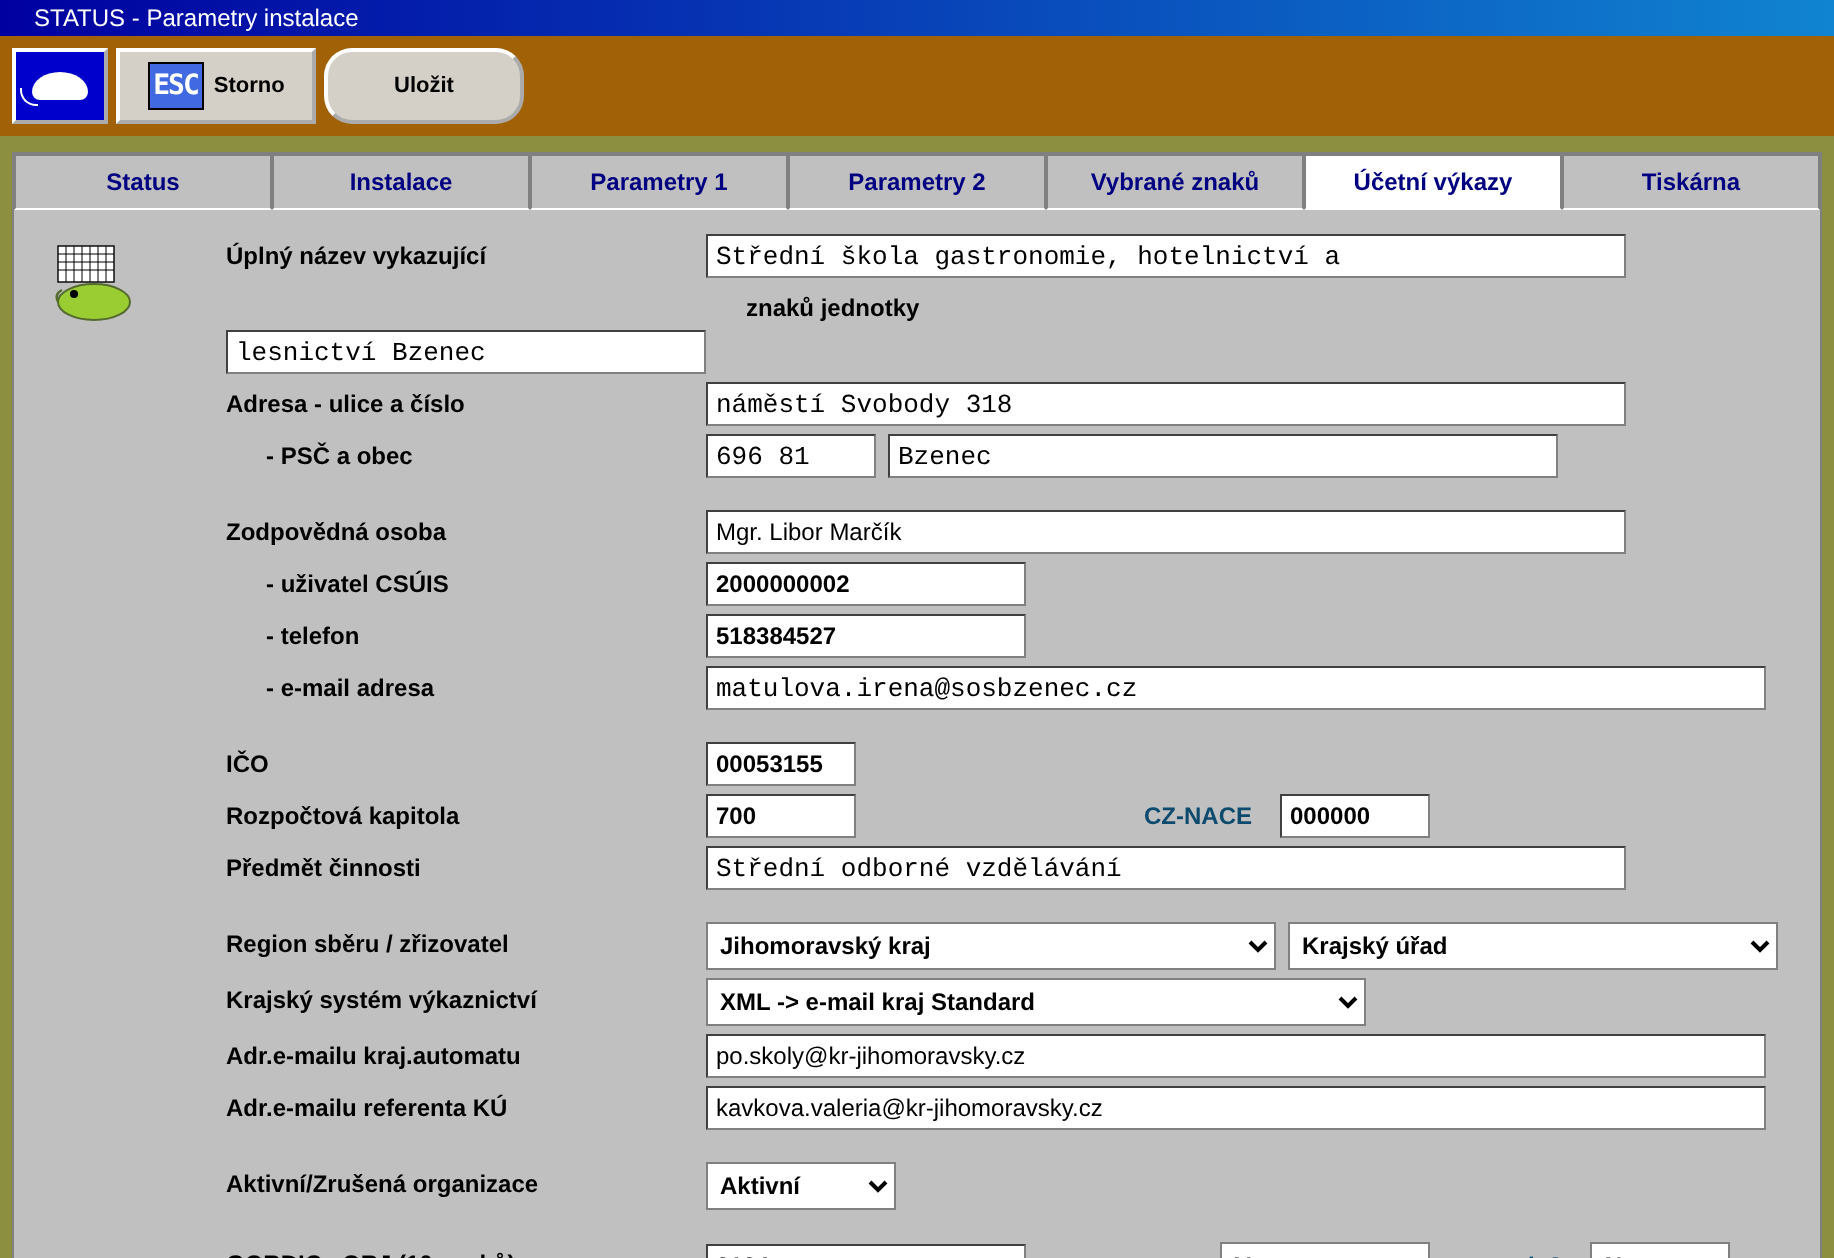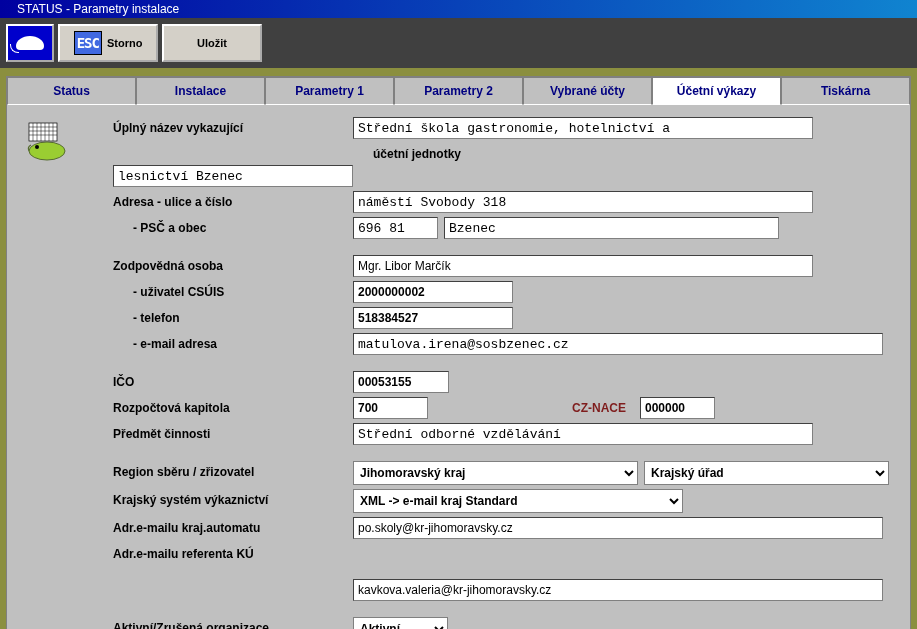--- a/index.html
+++ b/index.html
@@ -15,40 +15,40 @@
       background: linear-gradient(to right, #0000a0, #1084d0);
       color: #fff;
       font-size: 12px;
       font-weight: normal;
       padding: 2px 17px;
       height: 18px;
       display: flex;
       align-items: center;
     }
     .toolbar {
-      background: #404040;
+      background: #a16207;
       padding: 6px;
       display: flex;
       gap: 4px;
       align-items: center;
     }
     .tool-btn {
       background: #d4d0c8;
       border: 2px outset #fff;
       height: 38px;
       display: flex;
       align-items: center;
       justify-content: center;
       cursor: pointer;
       font-size: 11px;
       font-weight: bold;
     }
     .tool-btn.icon-only { width: 48px; background: #0000cc;}
     .tool-btn.esc { width: 100px; gap: 5px; }
-    .tool-btn.save { width: 100px; }
+    .tool-btn.save { width: 100px; border-radius: 14px; }
     .esc-icon {
       background: #4169e1;
       color: #fff;
       font-weight: bold;
       font-family: monospace;
       padding: 3px 2px;
       font-size: 14px;
       letter-spacing: -1px;
       border: 1px solid #000;
     }
@@ -137,21 +137,21 @@
       font-weight: bold;
       background: #fff;
       border: 1px solid #808080;
       height: 24px;
       padding: 2px 2px;
     }
     .spacer { height: 8px; grid-column: 1 / -1; }
     .inline-label {
       font-size: 12px;
       font-weight: bold;
-      color: #7f1d1d;
+      color: #0c4a6e;
       padding: 0 8px;
     }
   </style>
 </head>
 <body>
 
 <div class="titlebar">
   <span>STATUS - Parametry instalace</span>
 </div>
 
@@ -167,21 +167,21 @@
     <span>Uložit</span>
   </div>
 </div>
 
 <div class="workspace">
   <div class="tabs">
     <div class="tab">Status</div>
     <div class="tab">Instalace</div>
     <div class="tab">Parametry 1</div>
     <div class="tab">Parametry 2</div>
-    <div class="tab">Vybrané účty</div>
+    <div class="tab">Vybrané znaků</div>
     <div class="tab active">Účetní výkazy</div>
     <div class="tab">Tiskárna</div>
   </div>
 
   <div class="form-area">
 
     <div class="side-icon">
       <svg width="50" height="40" viewBox="0 0 50 40">
         <rect x="6" y="2" width="28" height="18" fill="#fff" stroke="#000" stroke-width="0.7"></rect>
         <line x1="10" y1="2" x2="10" y2="20" stroke="#000" stroke-width="0.5"></line>
@@ -198,21 +198,21 @@
         <path d="M6 30 Q4 26 8 24" fill="none" stroke="#556b2f" stroke-width="1.2"></path>
       </svg>
     </div>
 
     <div class="label">Úplný název vykazující</div>
     <div class="fields">
         <input class="txt" style="width: 460px;" value="Střední škola gastronomie, hotelnictví a">
       </div>
 
     <div></div>
-    <div class="label indent">účetní jednotky</div>
+    <div class="label indent">znaků jednotky</div>
     <div class="fields">
         <input class="txt" style="width: 460px;" value="lesnictví Bzenec">
       </div>
 
     <div></div>
     <div class="label">Adresa - ulice a číslo</div>
     <div class="fields">
         <input class="txt" style="width: 460px;" value="náměstí Svobody 318">
       </div>
 
@@ -247,21 +247,21 @@
     <div class="label indent">- e-mail adresa</div>
     <div class="fields">
         <input class="txt" style="width: 530px;" value="matulova.irena@sosbzenec.cz">
       </div>
 
     <div class="spacer"></div>
 
     <div></div>
     <div class="label">IČO</div>
     <div class="fields">
-        <input class="txt sans" style="width: 96px; font-weight: bold;" value="00053155">
+        <input class="txt sans" style="width: 75px; font-weight: bold;" value="00053155">
       </div>
 
     <div></div>
     <div class="label">Rozpočtová kapitola</div>
     <div class="fields">
       <input class="txt sans" style="width: 75px; font-weight: bold;" value="700">
       <span class="inline-label" style="margin-left:130px">CZ-NACE</span>
       <input class="txt sans" style="width: 75px; font-weight: bold;" value="000000">
     </div>
 
@@ -288,21 +288,21 @@
 
     <div></div>
     <div class="label">Adr.e-mailu kraj.automatu</div>
     <div class="fields">
         <input class="txt sans" style="width: 530px;" value="po.skoly@kr-jihomoravsky.cz">
       </div>
 
     <div></div>
     <div class="label">Adr.e-mailu referenta KÚ</div>
     <div class="fields">
-        <input class="txt sans" style="width: 530px; margin-top: 36px;" value="kavkova.valeria@kr-jihomoravsky.cz">
+        <input class="txt sans" style="width: 530px;" value="kavkova.valeria@kr-jihomoravsky.cz">
       </div>
 
     <div class="spacer"></div>
 
     <div></div>
     <div class="label">Aktivní/Zrušená organizace</div>
     <div class="fields">
         <select class="sel" style="width:95px"><option>Aktivní</option></select>
       </div>
 

